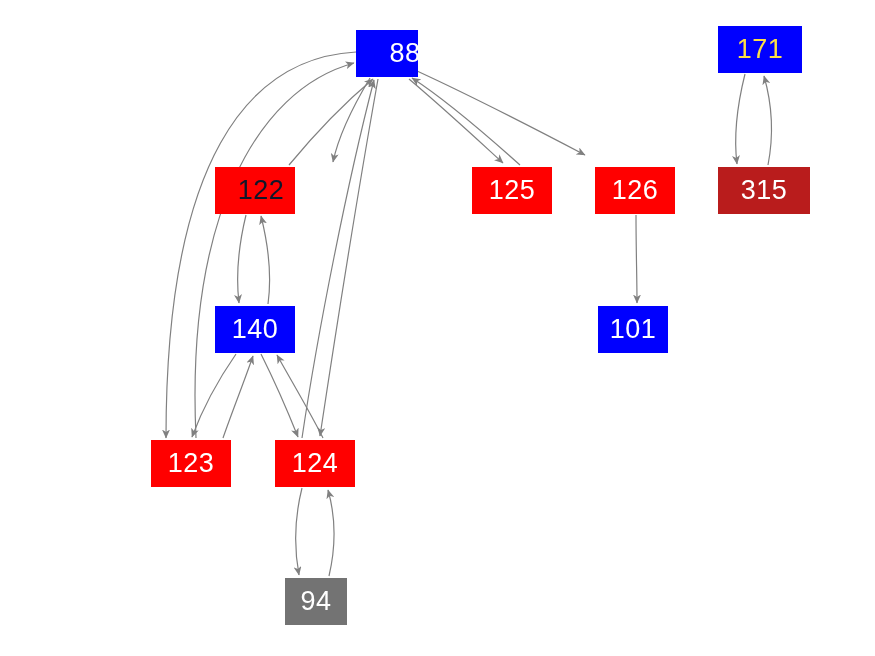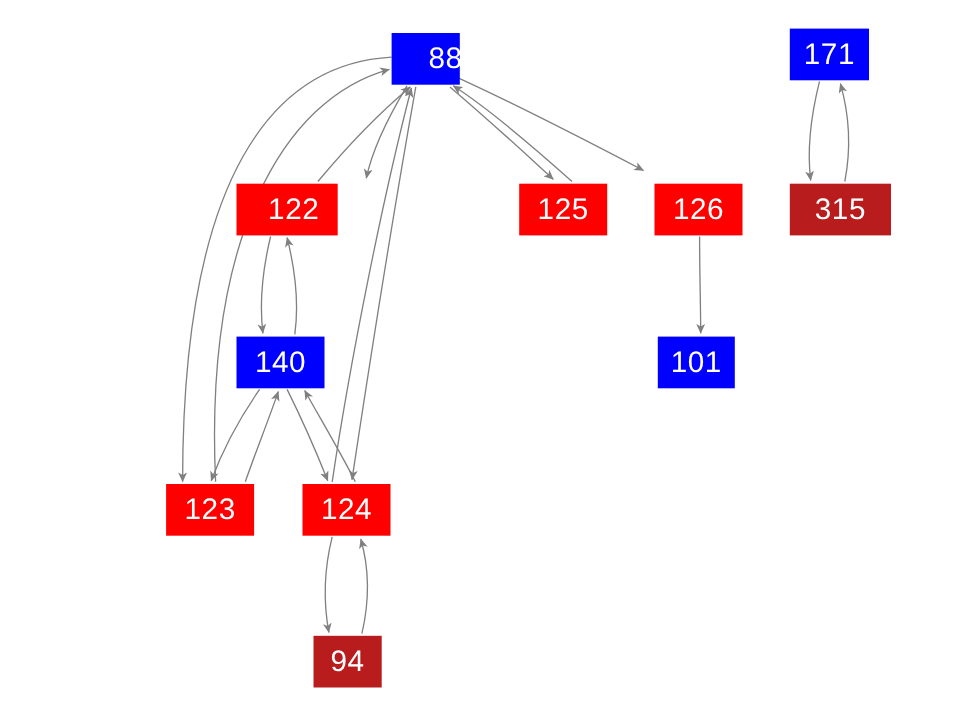--- a/index.html
+++ b/index.html
@@ -72,24 +72,24 @@
         <path d="M 768,165 C 774,134 772,104 764,76" fill="none" stroke="#808080" stroke-width="1.2" marker-end="url(#arrowhead)"></path>
         <path d="M 302,488 C 294,520 294,548 299,575" fill="none" stroke="#808080" stroke-width="1.2" marker-end="url(#arrowhead)"></path>
         <path d="M 329,576 C 336,546 336,518 328,490" fill="none" stroke="#808080" stroke-width="1.2" marker-end="url(#arrowhead)"></path>
       </g>
   </svg>
 
   <div id="nodes-group">
       <div class="graph-node" style="left: 356px; top: 30px; width: 62px; height: 47px; background: rgb(0, 0, 255); color: rgb(255, 255, 255); padding-left: 36px;">
         <span class="node-label">88</span>
       </div>
-      <div class="graph-node" style="left: 718px; top: 26px; width: 72px; height: 47px; background: rgb(0, 0, 255); color: #ffffff;">
+      <div class="graph-node" style="left: 718px; top: 26px; width: 84px; height: 47px; background: rgb(0, 0, 255); color: #fde047;">
         <span class="node-label">171</span>
       </div>
-      <div class="graph-node" style="left: 215px; top: 167px; width: 92px; height: 47px; background: rgb(255, 0, 0); color: #ffffff; padding-left: 12px;">
+      <div class="graph-node" style="left: 215px; top: 167px; width: 80px; height: 47px; background: rgb(255, 0, 0); color: #0f172a; padding-left: 12px;">
         <span class="node-label">122</span>
       </div>
       <div class="graph-node" style="left: 472px; top: 167px; width: 80px; height: 47px; background: rgb(255, 0, 0); color: rgb(255, 255, 255);">
         <span class="node-label">125</span>
       </div>
       <div class="graph-node" style="left: 595px; top: 167px; width: 80px; height: 47px; background: rgb(255, 0, 0); color: #ffffff;">
         <span class="node-label">126</span>
       </div>
       <div class="graph-node" style="left: 718px; top: 167px; width: 92px; height: 47px; background: #b91c1c; color: rgb(255, 255, 255);">
         <span class="node-label">315</span>
@@ -99,18 +99,18 @@
       </div>
       <div class="graph-node" style="left: 598px; top: 306px; width: 70px; height: 47px; background: rgb(0, 0, 255); color: rgb(255, 255, 255);">
         <span class="node-label">101</span>
       </div>
       <div class="graph-node" style="left: 151px; top: 440px; width: 80px; height: 47px; background: rgb(255, 0, 0); color: rgb(255, 255, 255);">
         <span class="node-label">123</span>
       </div>
       <div class="graph-node" style="left: 275px; top: 440px; width: 80px; height: 47px; background: rgb(255, 0, 0); color: rgb(255, 255, 255);">
         <span class="node-label">124</span>
       </div>
-      <div class="graph-node" style="left: 285px; top: 578px; width: 62px; height: 47px; background: #b91c1c; color: rgb(255, 255, 255);">
+      <div class="graph-node" style="left: 285px; top: 578px; width: 62px; height: 47px; background: #737373; color: rgb(255, 255, 255);">
         <span class="node-label">94</span>
       </div>
     </div>
 
 </div>
 
 </body></html>

